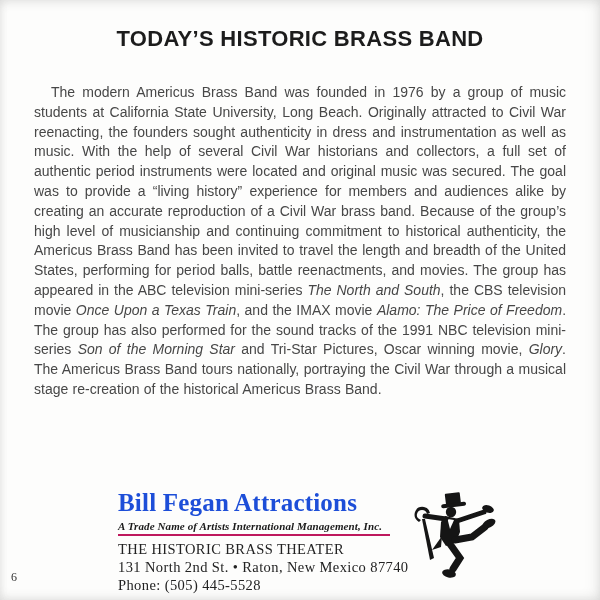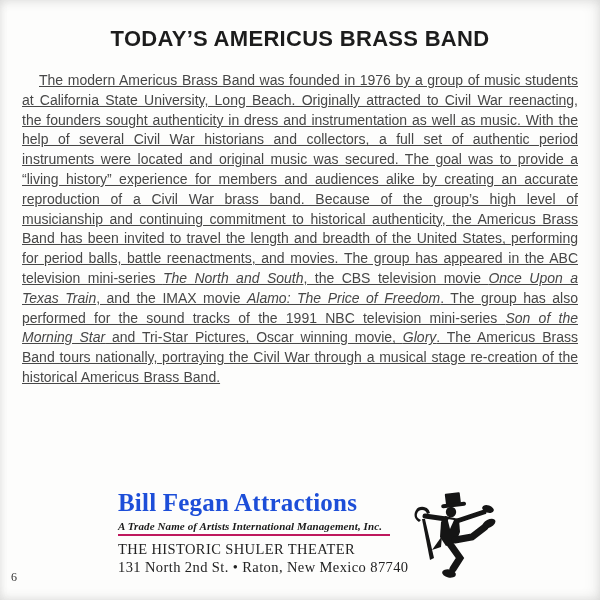--- a/index.html
+++ b/index.html
@@ -34,23 +34,22 @@
     right: 22px;
     max-height: 412px;
     overflow: hidden;
     color: #474747;
     font-size: 14px;
     line-height: 19.8px;
     text-align: justify;
     word-spacing: 0.4px;
   }
   .body-text p {
-    margin: 0;
+    margin: 12px;
     text-indent: 17px;
-    text-decoration: underline;
   }
   .body-text p + p { margin-top: 3px; }
   .it { font-style: italic; }
 
   .letterhead {
     position: absolute;
     left: 118px;
     top: 489px;
     width: 460px;
     color: #1f1f1f;
@@ -96,33 +95,34 @@
     font-family: "Liberation Serif", serif;
     font-size: 12px;
     color: #333333;
   }
 </style>
 </head>
 <body>
 
 <div class="page">
 
-  <h1 class="title">TODAY’S AMERICUS BRASS BAND</h1>
+  <h1 class="title">TODAY’S HISTORIC BRASS BAND</h1>
 
   <div class="body-text">
     <p><span>The modern Americus Brass Band was founded in 1976 by a group of music students at California State University, Long Beach. Originally attracted to Civil War reenacting, the founders sought authenticity in dress and instrumentation as well as music. With the help of several Civil War historians and collectors, a full set of authentic period instruments were located and original music was secured. The goal was to provide a “living history” experience for members and audiences alike by creating an accurate reproduction of a Civil War brass band. Because of the group’s high level of musicianship and continuing commitment to historical authenticity, the Americus Brass Band has been invited to travel the length and breadth of the United States, performing for period balls, battle reenactments, and movies. The group has appeared in the ABC television mini-series </span><span class="it">The North and South</span><span>, the CBS television movie </span><span class="it">Once Upon a Texas Train</span><span>, and the IMAX movie </span><span class="it">Alamo: The Price of Freedom</span><span>. The group has also performed for the sound tracks of the 1991 NBC television mini-series </span><span class="it">Son of the Morning Star</span><span> and Tri-Star Pictures, Oscar winning movie, </span><span class="it">Glory</span><span>. The Americus Brass Band tours nationally, portraying the Civil War through a musical stage re-creation of the historical Americus Brass Band.</span></p>
   </div>
 
   <div class="letterhead">
     <div class="company">Bill Fegan Attractions</div>
     <div>
       <span class="tagline">A Trade Name of Artists International Management, Inc.</span>
     </div>
-    <div class="venue">THE HISTORIC SHULER THEATER</div>
+    <div class="venue">THE HISTORIC BRASS THEATER</div>
     <div class="address">131 North 2nd St. • Raton, New Mexico 87740</div>
+    <div class="phone">Phone: (505) 445-5528</div>
   </div>
 
   <svg class="logo" viewBox="0 0 100 100" aria-hidden="true">
     <g fill="#151515" stroke="none">
 
       <path d="M19 30 q-6 -4 -4 -10 q2 -6 9 -5 q5 1 6 6 l-3 1 q-1 -4 -5 -4 q-4 0 -5 4 q-1 4 4 6 z"></path>
 
       <path d="M22 27 L25 27 L34 66 L30 68 Z"></path>
 
       <g transform="rotate(-7 53 12)">

